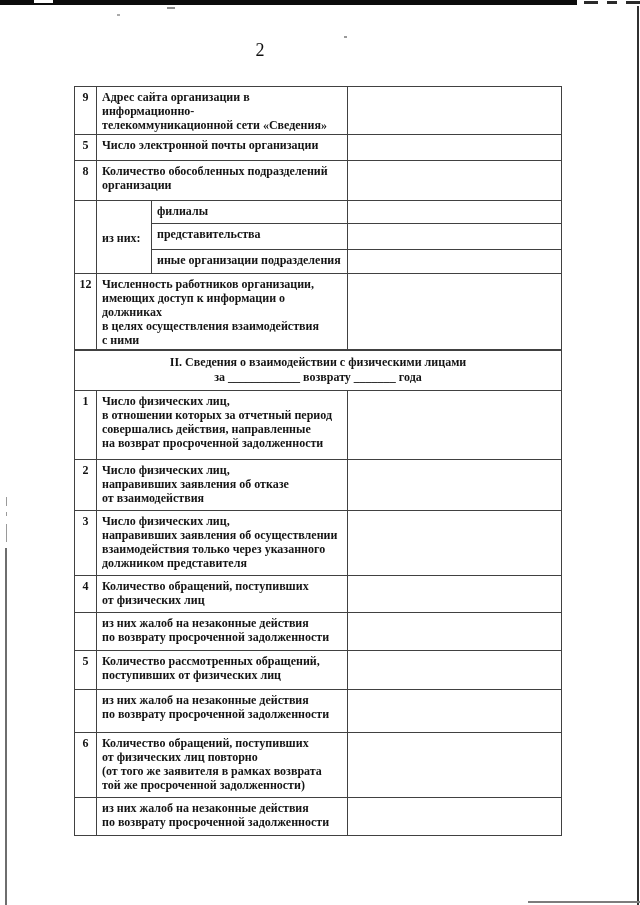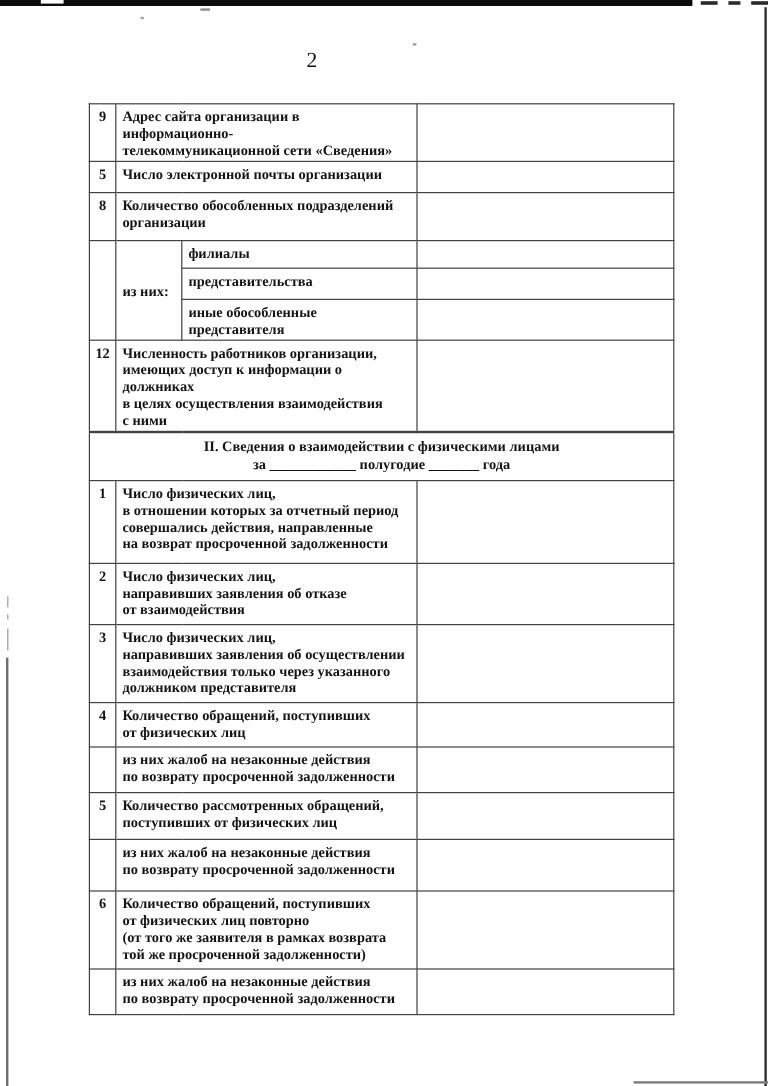--- a/index.html
+++ b/index.html
@@ -103,34 +103,34 @@
         <td class="num" rowspan="3"></td>
         <td class="middle" rowspan="3">из них:</td>
         <td>филиалы</td>
         <td></td>
       </tr>
       <tr style="height:26px">
         <td>представительства</td>
         <td></td>
       </tr>
       <tr style="height:24px">
-        <td>иные обособленные представителя</td>
+        <td>иные организации подразделения</td>
         <td></td>
       </tr>
       <tr style="height:66px">
         <td class="num">12</td>
         <td colspan="2">Численность работников организации,
 имеющих доступ к информации о должниках
 в целях осуществления взаимодействия
 с ними</td>
         <td></td>
       </tr>
 
       <tr style="height:40px">
-        <td class="section-hdr" colspan="4"><span>II. Сведения о взаимодействии с физическими лицами</span><br><span>за ____________ полугодие _______ года</span></td>
+        <td class="section-hdr" colspan="4"><span>II. Сведения о взаимодействии с физическими лицами</span><br><span>за ____________ возврату _______ года</span></td>
       </tr>
 
       <tr style="height:69px">
         <td class="num">1</td>
         <td colspan="2">Число физических лиц,
 в отношении которых за отчетный период
 совершались действия, направленные
 на возврат просроченной задолженности</td>
         <td></td>
       </tr>

